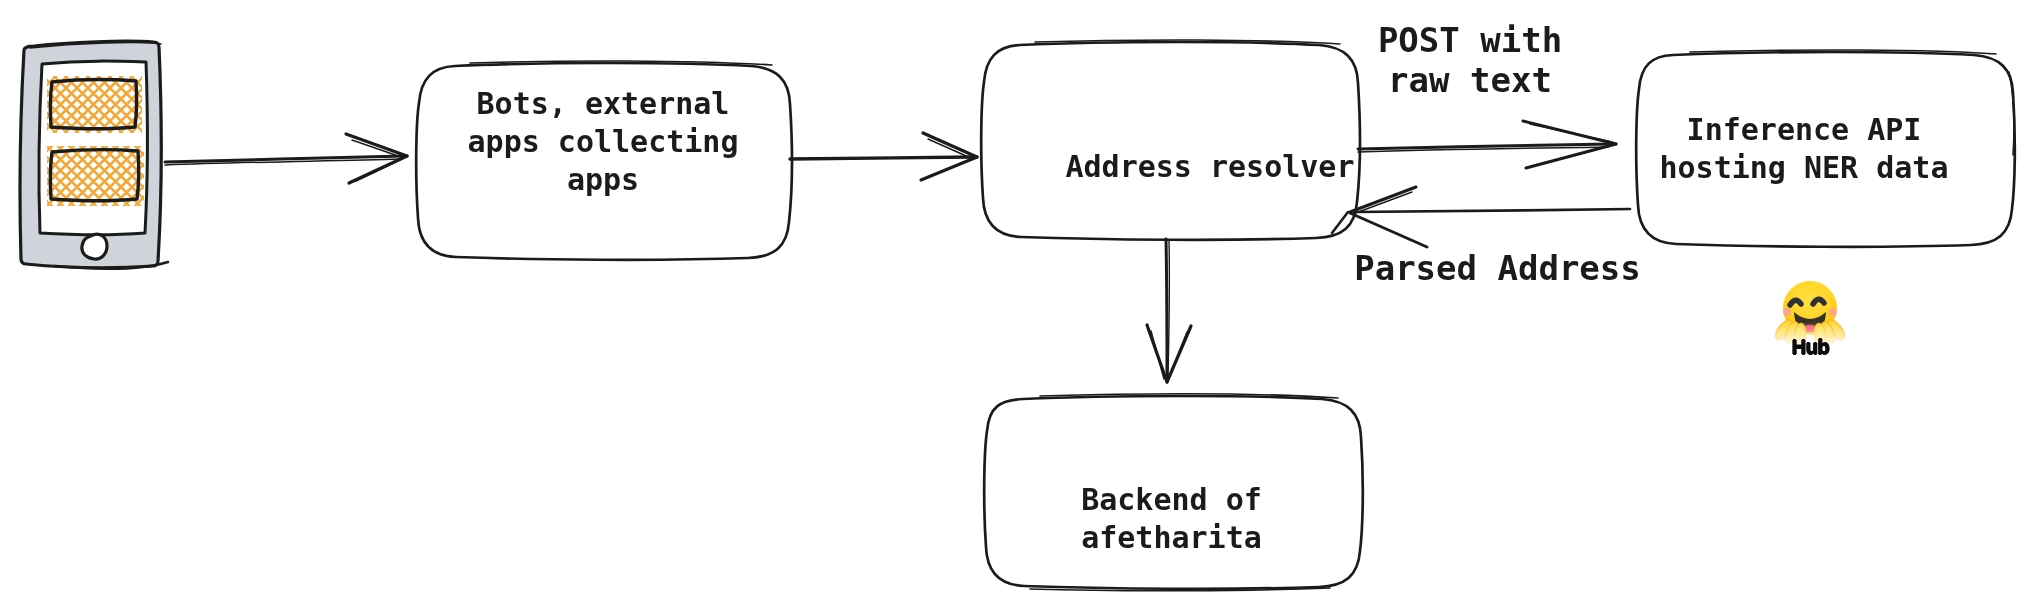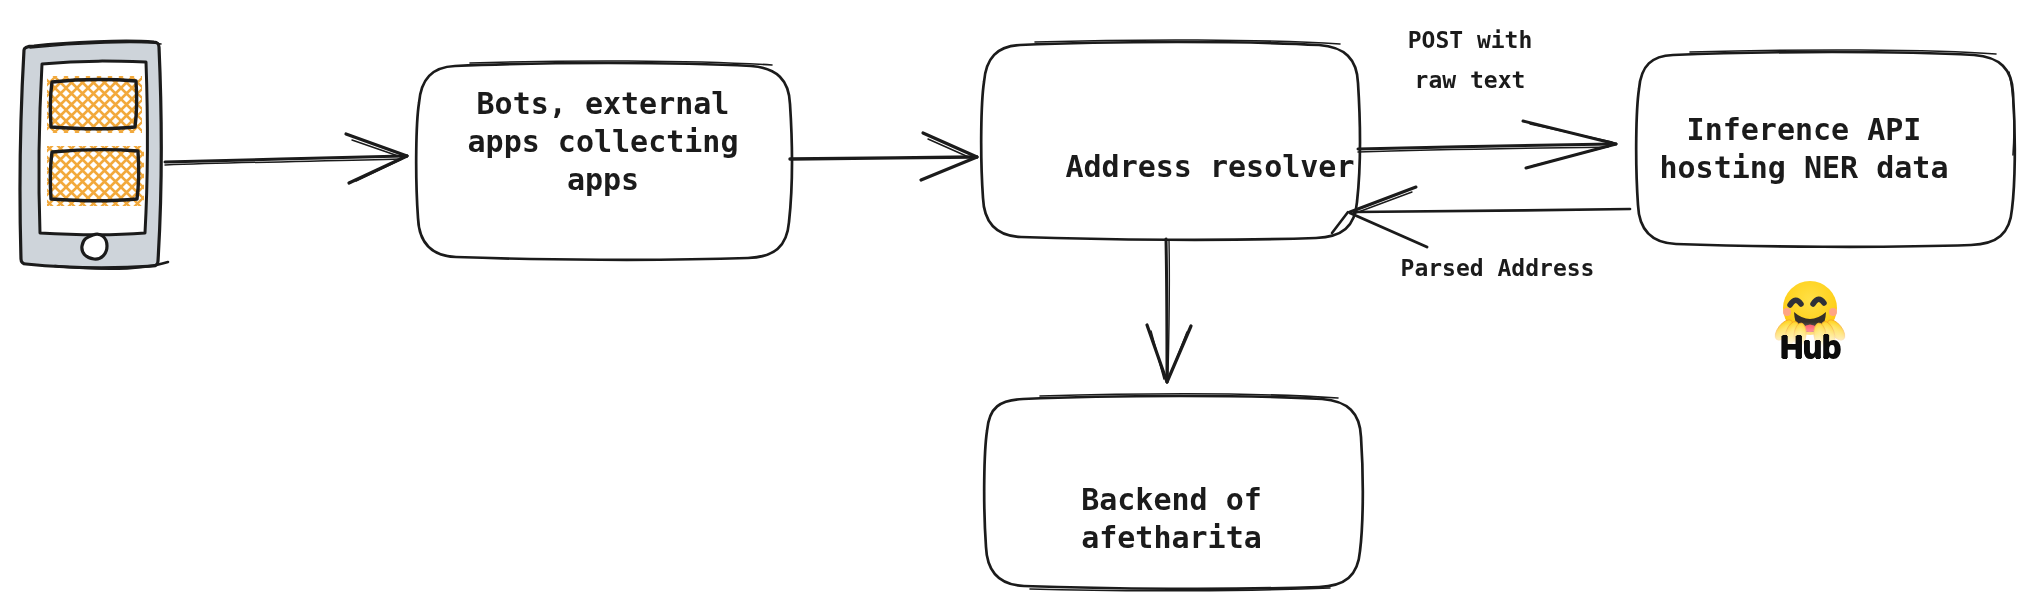--- a/index.html
+++ b/index.html
@@ -7,26 +7,26 @@
     position:relative;width:2026px;height:606px;background:#ffffff;overflow:hidden;
     font-family:"DejaVu Sans Mono","Liberation Mono",monospace;color:#1b1b1b;
   }
   .canvas svg{position:absolute;left:0;top:0;}
   .label{
     position:absolute;display:flex;flex-direction:column;align-items:center;justify-content:center;
     text-align:center;font-weight:bold;font-size:30px;line-height:38px;white-space:pre;
   }
   .edge-label{
     position:absolute;display:flex;flex-direction:column;align-items:center;justify-content:flex-start;
-    text-align:center;font-weight:bold;font-size:23px;line-height:40px;white-space:pre;
+    text-align:center;font-weight:bold;font-size:34px;line-height:40px;white-space:pre;
   }
   .nudge-down{padding-top:26px;margin-left:40px;}
   .hub-label{
     position:absolute;left:1768px;top:331px;width:85px;text-align:center;
-    font-family:"Liberation Sans","DejaVu Sans",sans-serif;font-weight:bold;font-size:32px;line-height:32px;
+    font-family:"Liberation Sans","DejaVu Sans",sans-serif;font-weight:bold;font-size:20px;line-height:32px;
     color:#0c0c0c;letter-spacing:-0.5px;
     text-shadow:0.8px 0 0 #0c0c0c,-0.8px 0 0 #0c0c0c,0 0.8px 0 #0c0c0c,0 -0.8px 0 #0c0c0c;
   }
 </style>
 </head>
 <body>
 
 <div class="canvas">
 
   <svg width="2026" height="606" viewBox="0 0 2026 606">

